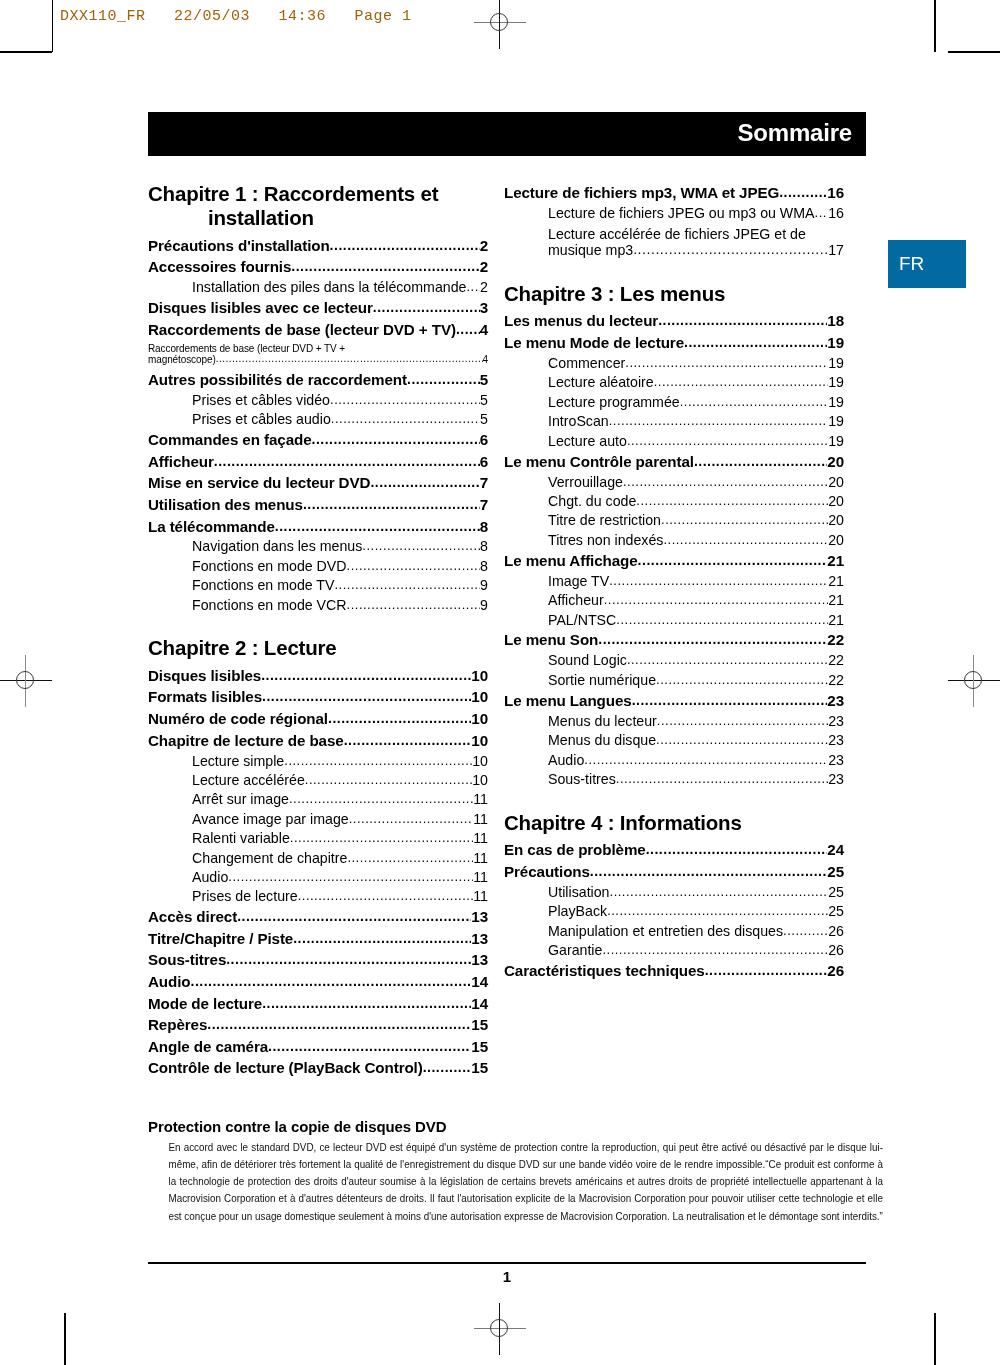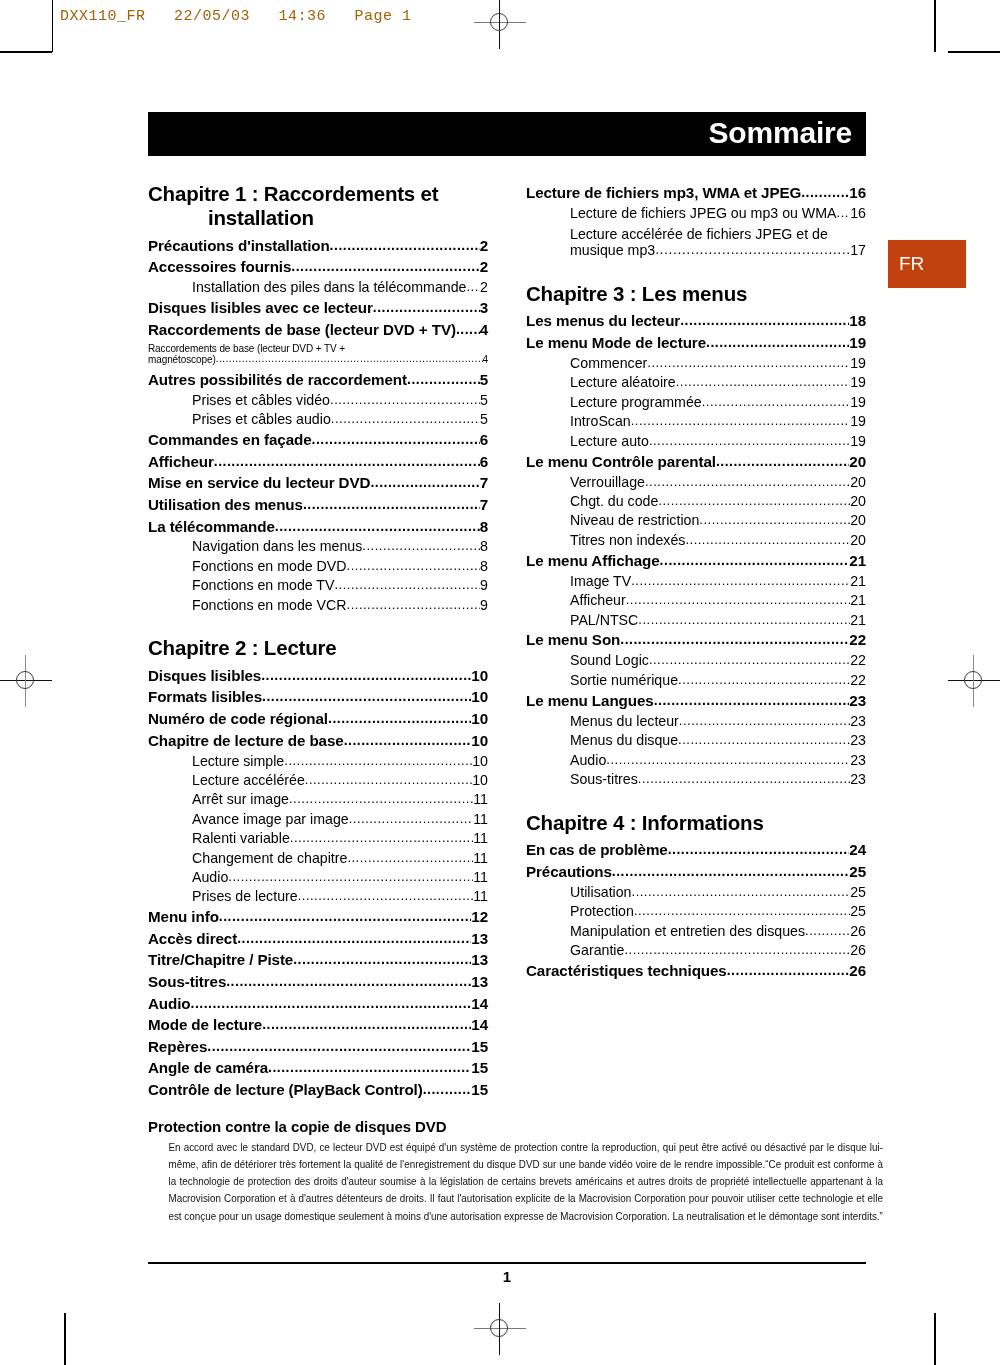--- a/index.html
+++ b/index.html
@@ -90,46 +90,46 @@
     height: 44px;
     background: #000000;
     margin-bottom: 26px;
   }
   .banner-title {
     position: absolute;
     right: 14px;
     top: 50%;
     transform: translateY(-52%);
     color: #ffffff;
-    font-size: 30px;
+    font-size: 24px;
     font-weight: bold;
     letter-spacing: -0.2px;
     margin-left: 32px;
   }
 
   
   .lang-tab {
     position: absolute;
     left: 888px;
     top: 240px;
     width: 78px;
     height: 48px;
-    background: #c2410c;
+    background: #0369a1;
     color: #ffffff;
     font-size: 19px;
     display: flex;
     align-items: center;
     padding-left: 11px;
     box-sizing: border-box;
   }
 
   
   .columns {
     display: flex;
-    gap: 38px;
+    gap: 16px;
   }
   .col {
     width: 340px;
   }
 
   .chapter-title {
     font-size: 20.5px;
     font-weight: bold;
     line-height: 1.18;
     margin-bottom: 4px;
@@ -506,27 +506,20 @@
         </div>
         <div class="lvl2">
           <div class="toc-row">
             <span class="label">Prises de lecture </span>
             <span class="leader"></span>
             <span class="pageno">11</span>
           </div>
         </div>
         <div class="lvl1">
           <div class="toc-row">
-            <span class="label">Menu info</span>
-            <span class="leader"></span>
-            <span class="pageno">12</span>
-          </div>
-        </div>
-        <div class="lvl1">
-          <div class="toc-row">
             <span class="label">Accès direct </span>
             <span class="leader"></span>
             <span class="pageno">13</span>
           </div>
         </div>
         <div class="lvl1">
           <div class="toc-row">
             <span class="label">Titre/Chapitre / Piste</span>
             <span class="leader"></span>
             <span class="pageno">13</span>
@@ -665,21 +658,21 @@
         </div>
         <div class="lvl2">
           <div class="toc-row">
             <span class="label">Chgt. du code </span>
             <span class="leader"></span>
             <span class="pageno">20</span>
           </div>
         </div>
         <div class="lvl2">
           <div class="toc-row">
-            <span class="label">Niveau de restriction </span>
+            <span class="label">Titre de restriction </span>
             <span class="leader"></span>
             <span class="pageno">20</span>
           </div>
         </div>
         <div class="lvl2">
           <div class="toc-row">
             <span class="label">Titres non indexés</span>
             <span class="leader"></span>
             <span class="pageno">20</span>
           </div>
@@ -786,21 +779,21 @@
         </div>
         <div class="lvl2">
           <div class="toc-row">
             <span class="label">Utilisation</span>
             <span class="leader"></span>
             <span class="pageno">25</span>
           </div>
         </div>
         <div class="lvl2">
           <div class="toc-row">
-            <span class="label">Protection</span>
+            <span class="label">PlayBack</span>
             <span class="leader"></span>
             <span class="pageno">25</span>
           </div>
         </div>
         <div class="lvl2">
           <div class="toc-row">
             <span class="label">Manipulation et entretien des disques </span>
             <span class="leader"></span>
             <span class="pageno">26</span>
           </div>

